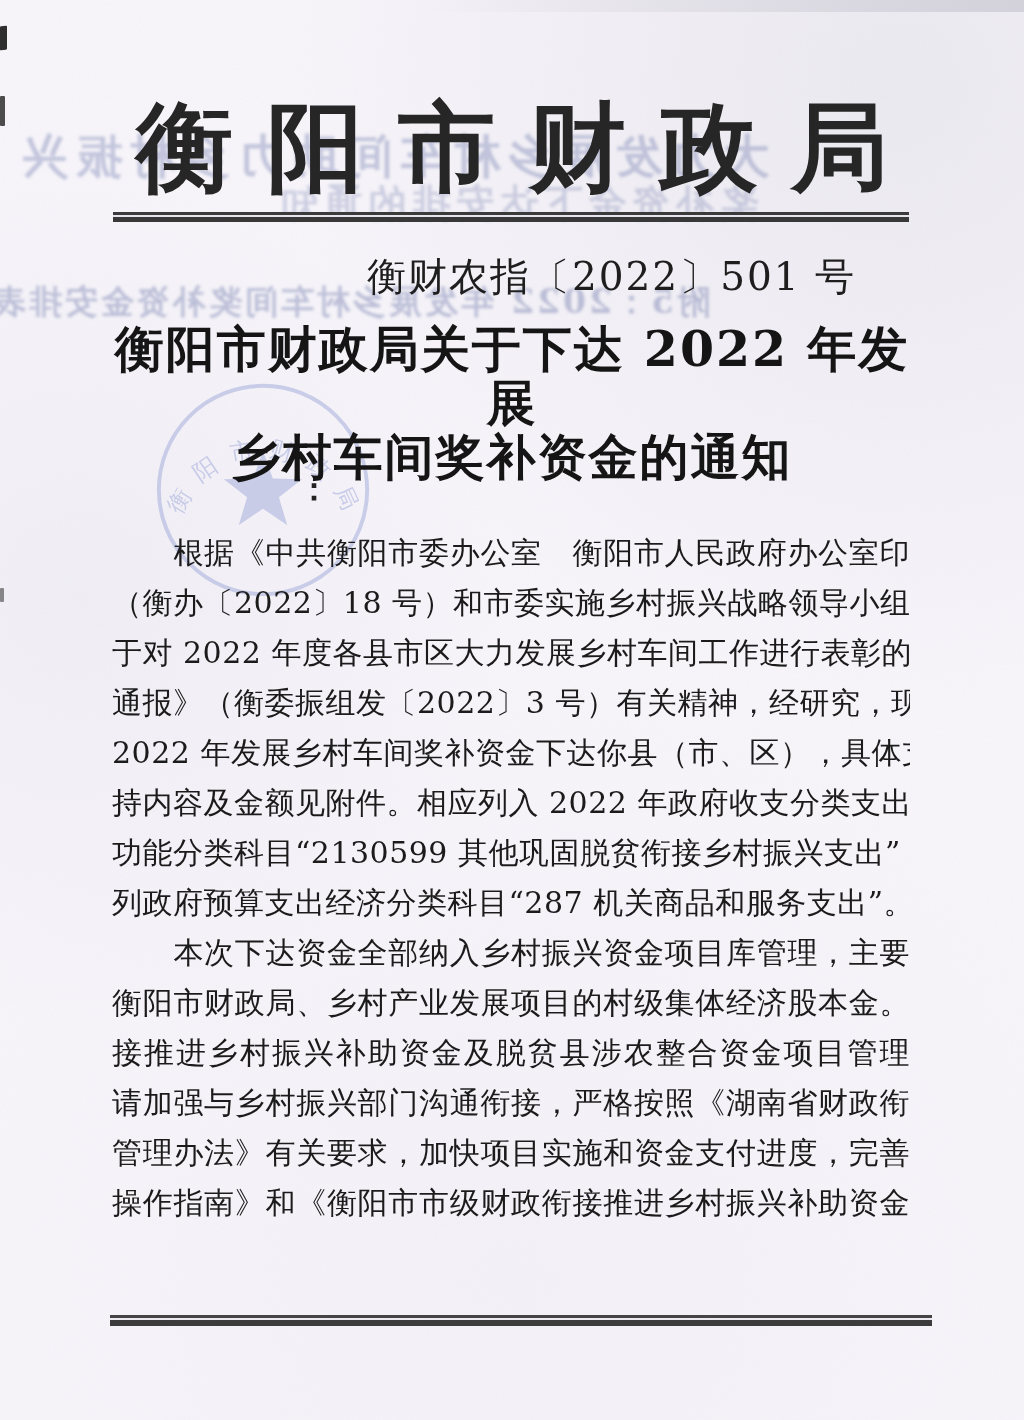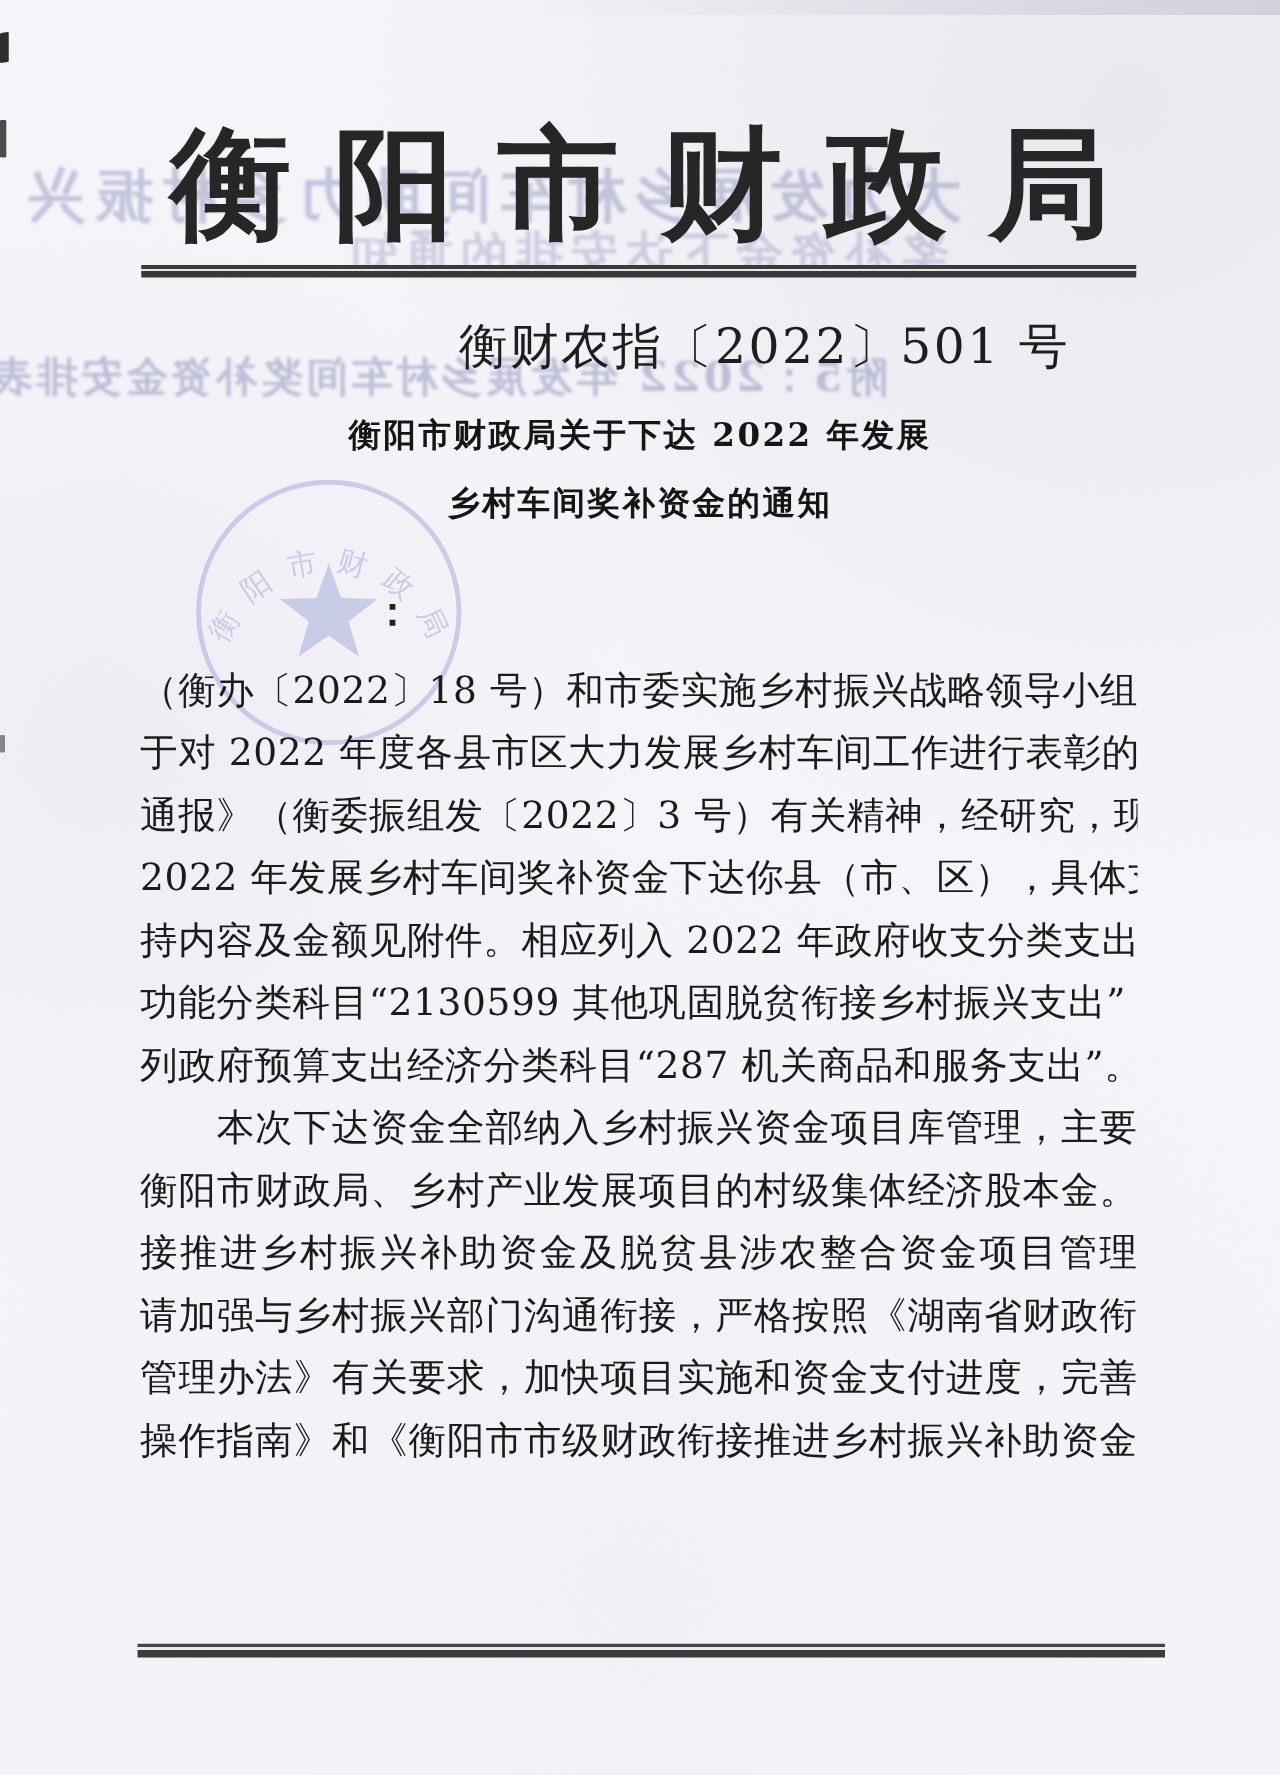--- a/index.html
+++ b/index.html
@@ -47,21 +47,21 @@
     background:linear-gradient(#3b3b3b 0 30%, #e8e4ec 30% 52%, #383838 52% 100%);
   }
   .doc-number{
     position:absolute;z-index:2;top:250px;right:168px;
     font-size:39px;color:#1e1e1e;letter-spacing:2px;white-space:nowrap;
   }
 
   
   .doc-title{
     position:absolute;z-index:2;top:322px;left:112px;width:800px;
-    font-size:26px;line-height:54px;font-weight:700;color:#151515;
+    font-size:49px;line-height:54px;font-weight:700;color:#151515;
     text-align:center;letter-spacing:2px;
   }
 
   
   .salutation{
     position:absolute;z-index:2;top:468px;left:298px;
     font-size:32px;font-weight:700;color:#222;
   }
 
   
@@ -113,20 +113,21 @@
   <div class="doc-number">衡财农指〔2022〕501 号</div>
 
   <div class="doc-title">
     <div>衡阳市财政局关于下达 2022 年发展</div>
     <div>乡村车间奖补资金的通知</div>
   </div>
 
   <div class="salutation">：</div>
 
   <div class="body-text">
+    <div class="body-line">　　根据《中共衡阳市委办公室　衡阳市人民政府办公室印</div>
     <div class="body-line">（衡办〔2022〕18 号）和市委实施乡村振兴战略领导小组《关</div>
     <div class="body-line">于对 2022 年度各县市区大力发展乡村车间工作进行表彰的</div>
     <div class="body-line">通报》（衡委振组发〔2022〕3 号）有关精神，经研究，现将</div>
     <div class="body-line">2022 年发展乡村车间奖补资金下达你县（市、区），具体支</div>
     <div class="body-line">持内容及金额见附件。相应列入 2022 年政府收支分类支出</div>
     <div class="body-line">功能分类科目“2130599 其他巩固脱贫衔接乡村振兴支出”，</div>
     <div class="body-line">列政府预算支出经济分类科目“287 机关商品和服务支出”。</div>
     <div class="body-line">　　本次下达资金全部纳入乡村振兴资金项目库管理，主要</div>
     <div class="body-line">衡阳市财政局、乡村产业发展项目的村级集体经济股本金。</div>
     <div class="body-line">接推进乡村振兴补助资金及脱贫县涉农整合资金项目管理</div>

